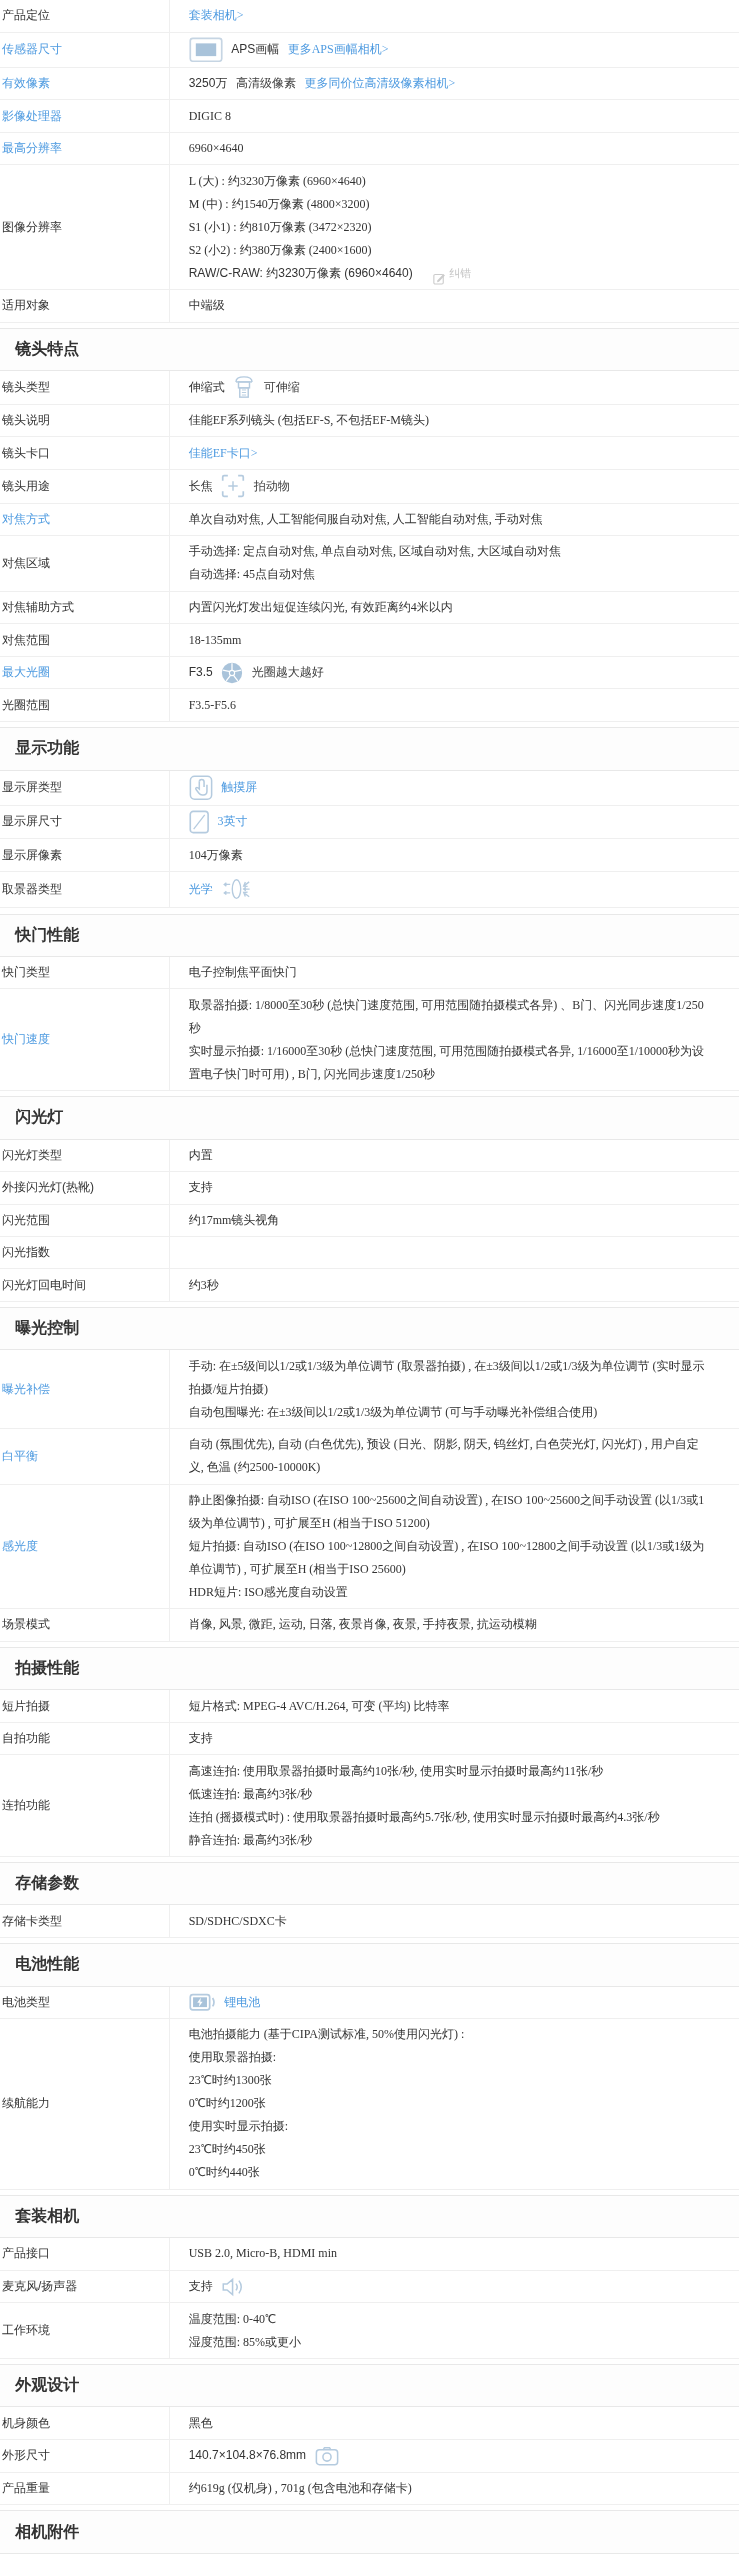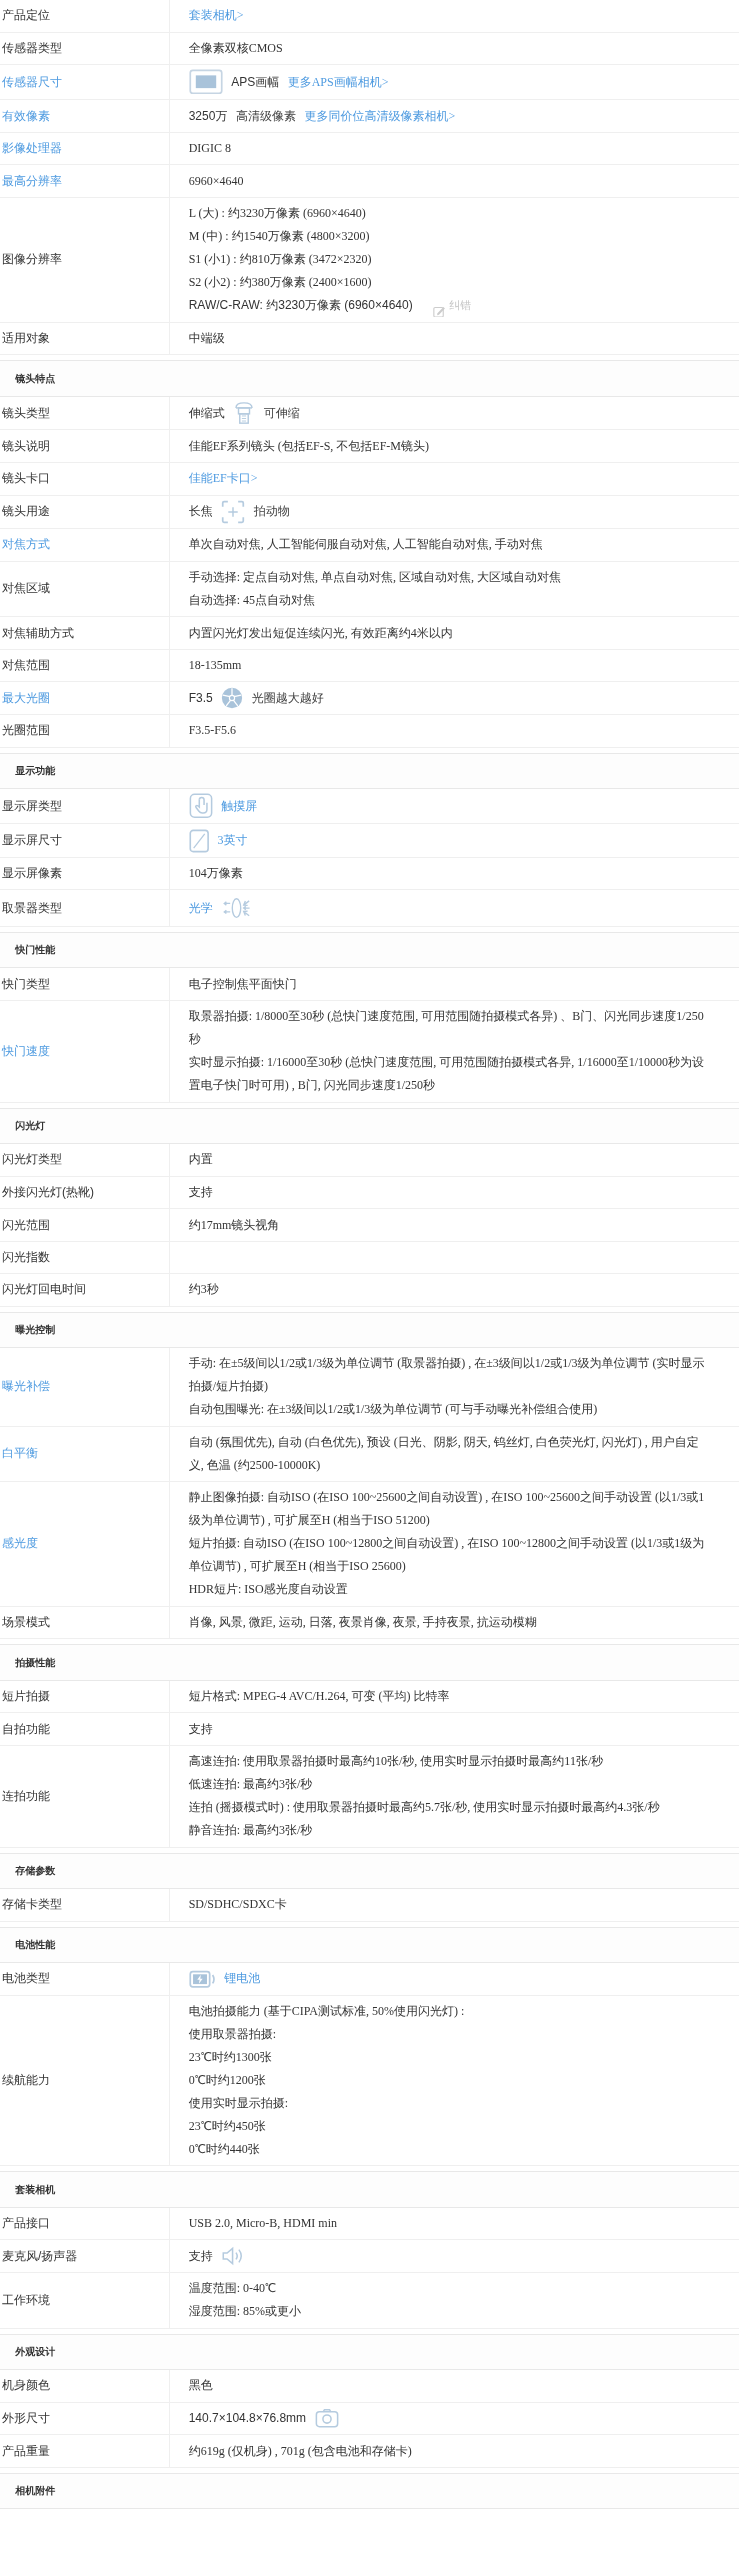--- a/index.html
+++ b/index.html
@@ -4,21 +4,21 @@
 <style>
   html,body{margin:0;padding:0;background:#fff;}
   body{width:740px;font-family:"Liberation Sans","DejaVu Sans",sans-serif;color:#333;}
   .spec-table{width:740px;}
   .sec-header{
     margin-top:5.1px;
     border-top:0.9px solid #e8e8e8;
     border-bottom:0.9px solid #e8e8e8;
     background:#fdfdfd;
     padding:10.2px 0 10.2px 15.3px;
-    font-size:10px;font-weight:bold;color:#333;
+    font-size:16px;font-weight:bold;color:#333;
   }
   .row{display:flex;border-bottom:0.9px solid #efefef;min-height:31px;}
   .label{
     width:170px;flex:0 0 170px;box-sizing:border-box;
     border-right:0.9px solid #efefef;
     display:flex;align-items:center;
     padding-left:2px;font-size:12px;color:#333;
   }
   .label.is-link{color:#4d9ae0;cursor:pointer;}
   .value{
@@ -44,28 +44,20 @@
 <div class="spec-table" id="spec-root">
     <div class="row">
       <div class="label">产品定位</div>
       <div class="value">
         <div class="line">
           <a class="seg seg-link">套装相机&gt;</a>
         </div>
       </div>
     </div>
     <div class="row">
-      <div class="label">传感器类型</div>
-      <div class="value">
-        <div class="line">
-          <span class="seg seg-text">全像素双核CMOS</span>
-        </div>
-      </div>
-    </div>
-    <div class="row">
       <div class="label is-link">传感器尺寸</div>
       <div class="value">
         <div class="line">
           <span class="icon-wrap">
             <svg width="34" height="25.5" viewBox="0 0 40 30">
               <rect x="1.5" y="1.5" width="37" height="27" rx="3" fill="none" stroke="#c6d5e3" stroke-width="2"></rect>
               <rect x="8" y="7.5" width="24" height="15" fill="#a9c3da"></rect>
             </svg>
           </span>
           <span class="seg seg-text">APS画幅</span>

